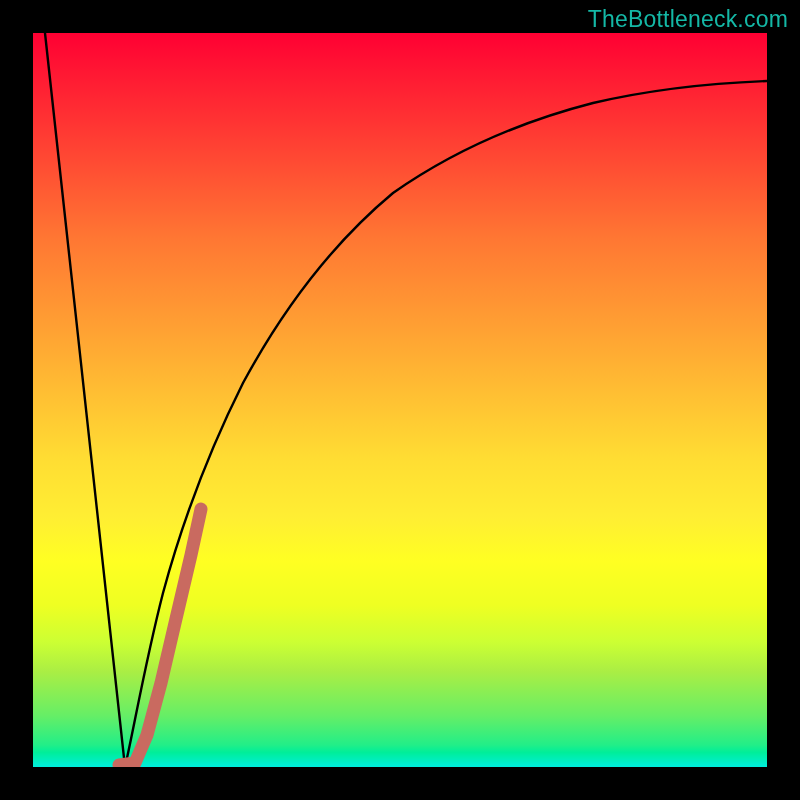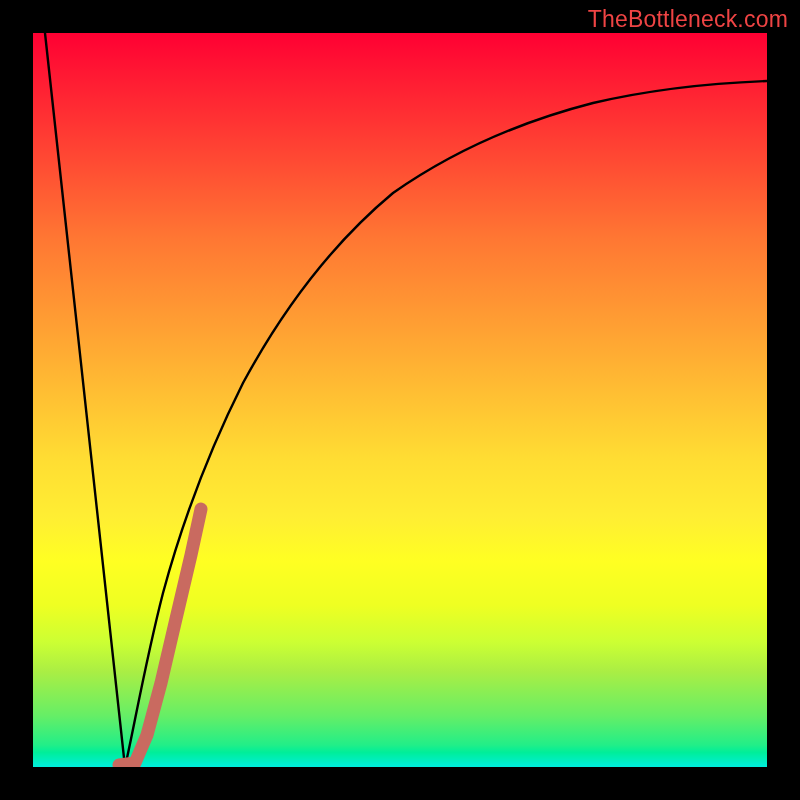--- a/index.html
+++ b/index.html
@@ -50,21 +50,21 @@
       #22ee88 97%,
       #00ee99 98%,
       #00eebb 99%,
       #00eedd 100%
     );
   }
   .watermark {
     position: absolute;
     top: 6px;
     right: 12px;
-    color: #ef4444;
+    color: #14b8a6;
     font-size: 23px;
     font-weight: 500;
     letter-spacing: 0.2px;
     user-select: none;
   }
   svg.curves {
     position: absolute;
     inset: 0;
   }
 </style>

